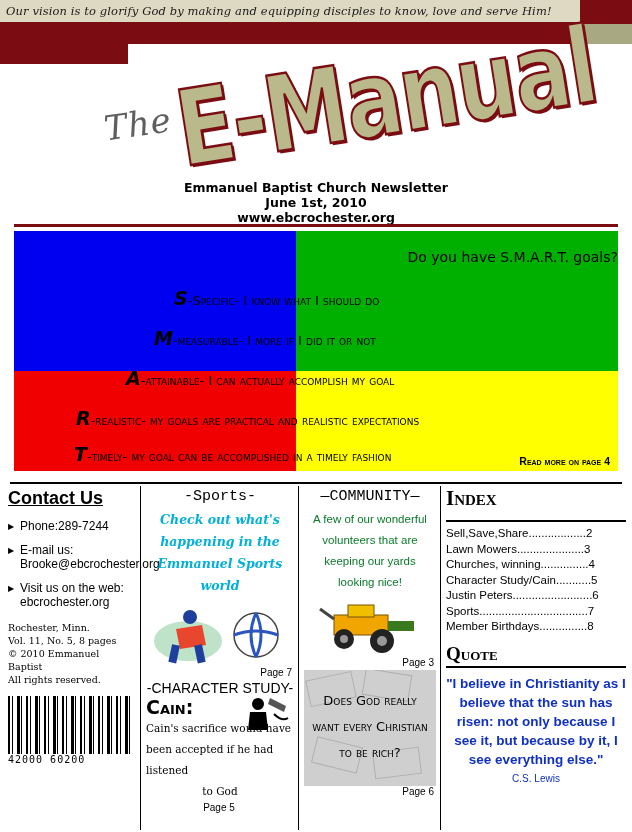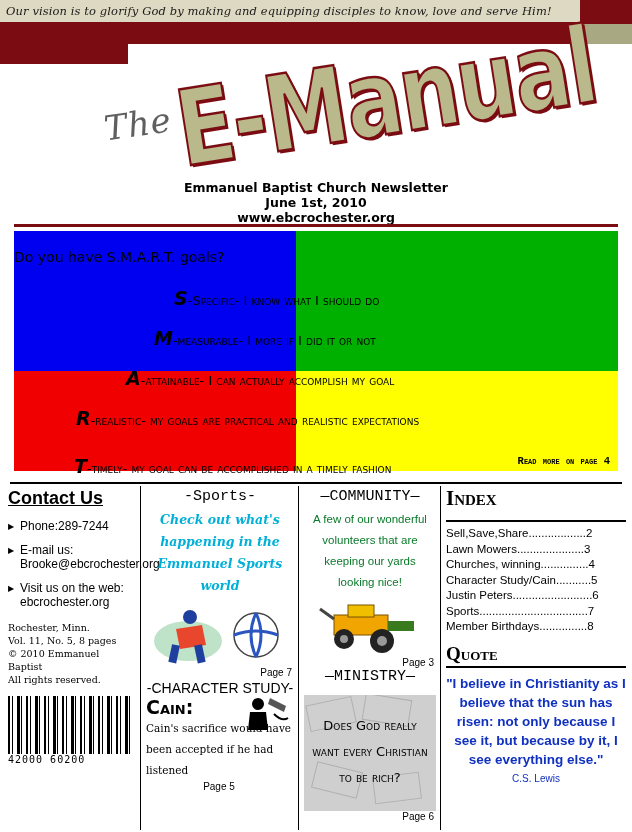--- a/index.html
+++ b/index.html
@@ -124,42 +124,42 @@
   .smart-lines {
     position: absolute;
     left: 0; top: 4px;
     width: 604px;
     height: 240px;
   }
   .smart-title {
     position: absolute;
     left: 0; top: 18px;
     width: 604px;
-    text-align: left;
+    text-align: right;
     font-family: "DejaVu Sans", sans-serif;
     font-size: 14px;
     color: #000000;
   }
   .smart-line {
     position: absolute;
     font-family: "DejaVu Sans", sans-serif;
     font-variant: small-caps;
     font-size: 13px;
     color: #000000;
     white-space: nowrap;
   }
   .smart-letter {
     font-size: 19px;
     font-style: italic;
     font-weight: bold;
   }
   .readmore {
     position: absolute;
     right: 8px; top: 224px;
-    font-family: Liberation Mono, monospace;
+    font-family: Liberation Sans, sans-serif;
     font-variant: small-caps;
     font-size: 10.5px;
     font-weight: bold;
     color: #000000;
   }
 
   
   .bottom {
     position: absolute;
     left: 0; top: 482px;
@@ -277,21 +277,21 @@
   .comm-body {
     text-align: center;
     font-family: "Liberation Sans", sans-serif;
     font-size: 11.5px;
     color: #0a7a2a;
     line-height: 21px;
     margin-top: 4px;
   }
   .mower { position: relative; height: 62px; margin-top: 2px; }
   .ministry-box {
-    margin-top: 10px;
+    margin-top: 2px;
     height: 116px;
     background: #7dd3fc;
     position: relative;
     overflow: hidden;
   }
   .ministry-text {
     position: absolute;
     left: 0; top: 18px;
     width: 132px;
     text-align: center;
@@ -389,21 +389,21 @@
     </div>
     <div class="smart-line" style="left:140px; top:96px;">
       <span class="smart-letter">M</span><span>-measurable- I more if I did it or not</span>
     </div>
     <div class="smart-line" style="left:112px; top:136px;">
       <span class="smart-letter">A</span><span>-attainable- I can actually accomplish my goal</span>
     </div>
     <div class="smart-line" style="left:62px; top:176px;">
       <span class="smart-letter">R</span><span>-realistic- my goals are practical and realistic expectations</span>
     </div>
-    <div class="smart-line" style="left:60px; top:224px;">
+    <div class="smart-line" style="left:60px; top:212px;">
       <span class="smart-letter">T</span><span>-timely- my goal can be accomplished in a timely fashion</span>
     </div>
 
     <div class="readmore">Read more on page 4</div>
   </div>
 </div>
 
 <div class="bottom">
   <div class="sep-top"></div>
 
@@ -454,20 +454,21 @@
       <svg width="52" height="40" viewBox="0 0 52 40" style="position:absolute; right:2px; top:-4px;">
         <circle cx="18" cy="12" r="6" fill="#000"></circle>
         <path d="M10 20 L26 20 L28 38 L8 38 Z" fill="#000"></path>
         <path d="M30 6 L46 14 L44 20 L28 12 Z" fill="#555"></path>
         <path d="M34 22 Q42 30 48 26" stroke="#000" stroke-width="2" fill="none"></path>
       </svg>
     </div>
     <div class="cain-body">
       <div>Cain's sacrifice would have</div>
       <div>been accepted if he had listened</div>
+      <div style="text-align:center;">to God</div>
     </div>
     <div class="page-ref page-ref-c">Page 5</div>
   </div>
 
   <div class="col-comm">
     <div class="sec-head">—COMMUNITY—</div>
     <div class="comm-body">
       <div>A few of our wonderful</div>
       <div>volunteers that  are</div>
       <div>keeping our yards</div>
@@ -480,21 +481,20 @@
         <rect x="84" y="26" width="26" height="10" fill="#3a7a1e"></rect>
         <circle cx="40" cy="44" r="10" fill="#222"></circle>
         <circle cx="40" cy="44" r="4" fill="#999"></circle>
         <circle cx="78" cy="46" r="12" fill="#222"></circle>
         <circle cx="78" cy="46" r="5" fill="#999"></circle>
         <path d="M30 24 L16 14" stroke="#444" stroke-width="3"></path>
       </svg>
     </div>
     <div class="page-ref">Page 3</div>
 
-    <div class="sec-head">—MINISTRY—</div>
     <div class="ministry-box">
       <svg width="132" height="116" viewBox="0 0 132 116" style="position:absolute;left:0;top:0;">
         <rect x="0" y="0" width="132" height="116" fill="#cfcfcf"></rect>
         <g stroke="#b0b0b0" fill="none" stroke-width="1">
           <rect x="4" y="6" width="46" height="26" transform="rotate(-12 27 19)"></rect>
           <rect x="60" y="2" width="46" height="26" transform="rotate(9 83 15)"></rect>
           <rect x="10" y="72" width="46" height="26" transform="rotate(14 33 85)"></rect>
           <rect x="70" y="80" width="46" height="26" transform="rotate(-7 93 93)"></rect>
         </g>
       </svg>

